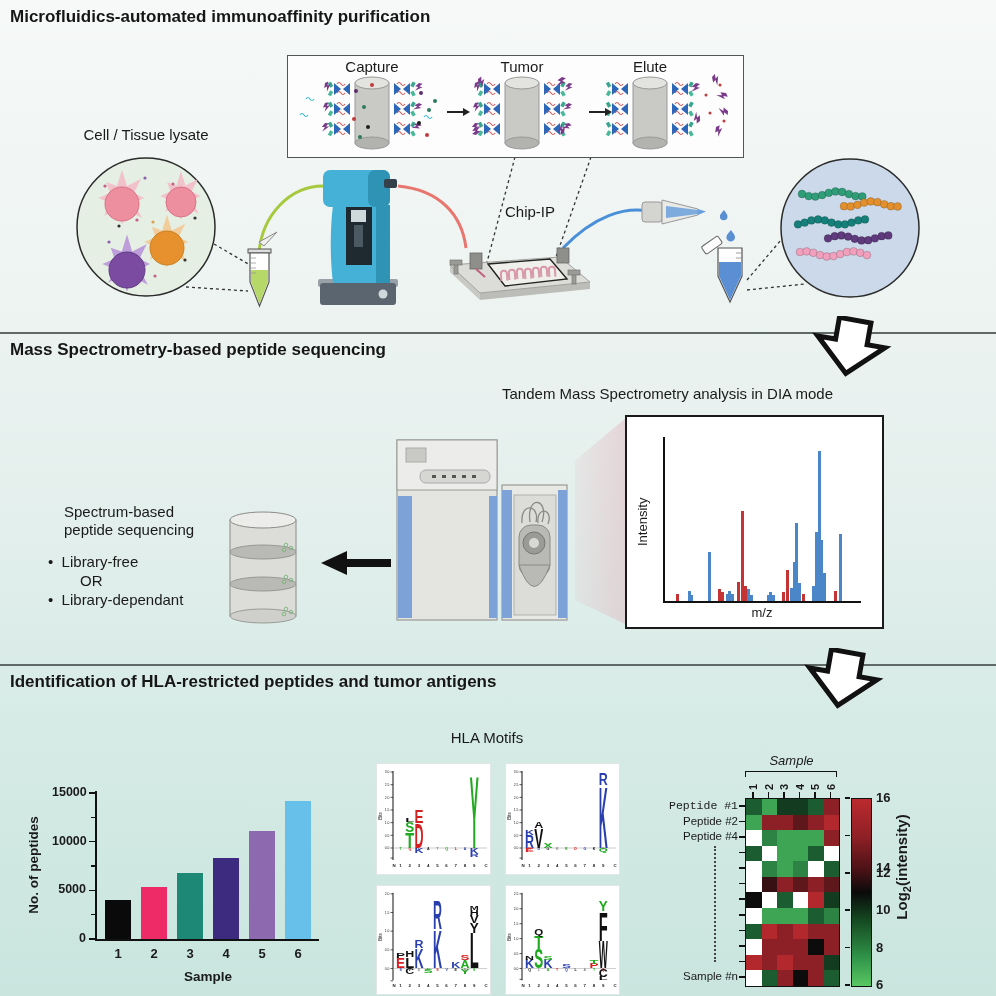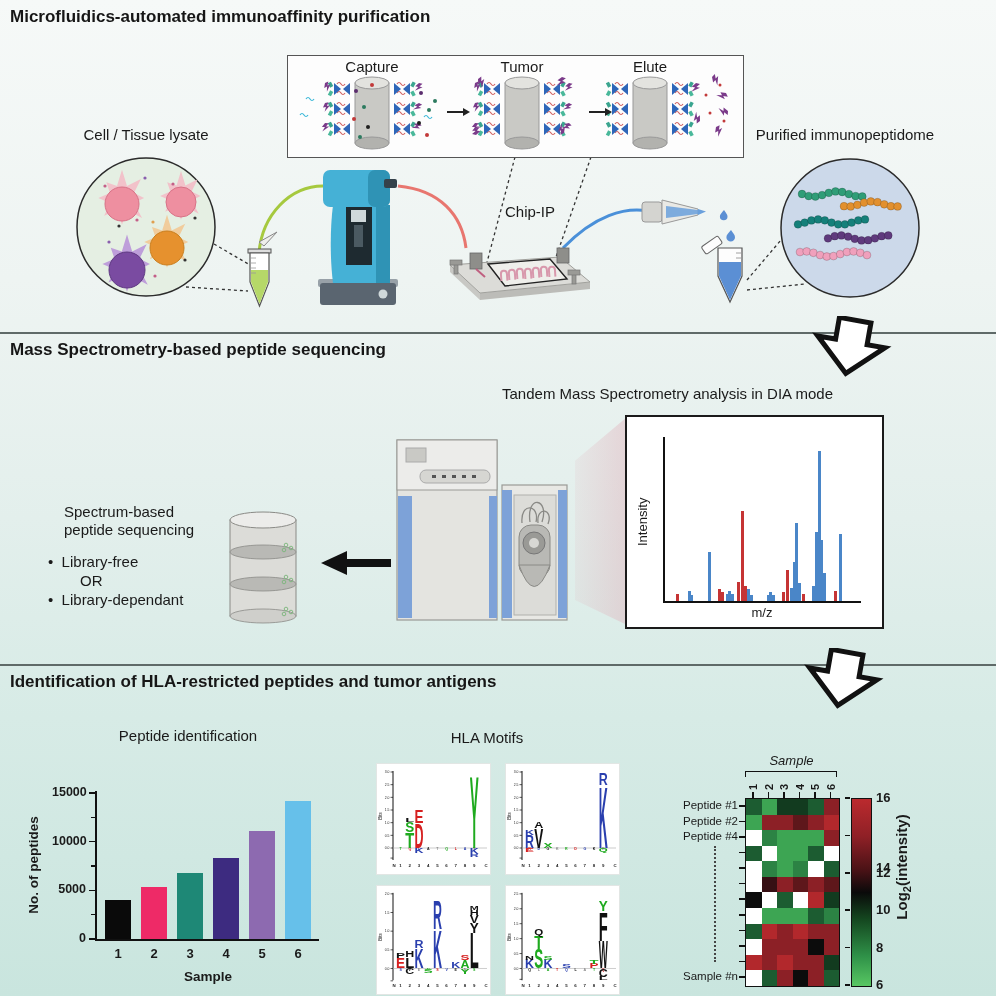--- a/index.html
+++ b/index.html
@@ -335,21 +335,20 @@
       <rect x="2" y="6" width="20" height="9" rx="2" fill="#fdfdfd" stroke="#666" stroke-width="1"></rect>
     </g>
     <path d="M18,16 H42 V44 L30,70 L18,44 Z" fill="#fdfdfd" stroke="#555" stroke-width="1.2"></path>
     <path d="M19,30 H41 V44 L30,68 L19,44 Z" fill="#5b8fd4"></path>
     <g stroke="#888" stroke-width="0.8">
       <line x1="36" y1="21" x2="41" y2="21"></line>
         <line x1="36" y1="26" x2="41" y2="26"></line>
     </g>
   </svg>
 
-  <div class="lbl" style="left:695px;top:126px;width:300px">Purified immunopeptidome</div>
   <svg id="purified-svg" class="abs" style="left:780px;top:158px" width="140" height="140">
       <circle cx="70" cy="70" r="69" fill="#ccd9ea" stroke="#2b2b2b" stroke-width="1.5"></circle>
       <circle cx="22" cy="36" r="3.9" fill="#2f9d77" stroke="rgba(0,0,0,0.25)" stroke-width="0.7"></circle>
       <circle cx="28.7" cy="38.03664996503146" r="3.9" fill="#2f9d77" stroke="rgba(0,0,0,0.25)" stroke-width="0.7"></circle>
       <circle cx="35.4" cy="38.53200384028331" r="3.9" fill="#2f9d77" stroke="rgba(0,0,0,0.25)" stroke-width="0.7"></circle>
       <circle cx="42.1" cy="37.111187688607956" r="3.9" fill="#2f9d77" stroke="rgba(0,0,0,0.25)" stroke-width="0.7"></circle>
       <circle cx="48.8" cy="34.849446847433384" r="3.9" fill="#2f9d77" stroke="rgba(0,0,0,0.25)" stroke-width="0.7"></circle>
       <circle cx="55.5" cy="33.45842169407075" r="3.9" fill="#2f9d77" stroke="rgba(0,0,0,0.25)" stroke-width="0.7"></circle>
       <circle cx="62.2" cy="33.99081233235443" r="3.9" fill="#2f9d77" stroke="rgba(0,0,0,0.25)" stroke-width="0.7"></circle>
       <circle cx="68.9" cy="36.04371614125931" r="3.9" fill="#2f9d77" stroke="rgba(0,0,0,0.25)" stroke-width="0.7"></circle>
@@ -509,21 +508,20 @@
   </div>
 
   <svg class="abs" style="left:797px;top:648px" width="95" height="64">
     <g transform="rotate(10 47 28)">
       <polygon points="30,4 62,4 62,26 80,26 46,58 12,26 30,26" fill="#ffffff" stroke="#111" stroke-width="5" stroke-linejoin="miter"></polygon>
     </g>
   </svg>
 
   <div class="h1" style="left:10px;top:672px">Identification of HLA-restricted peptides and tumor antigens</div>
 
-  <div id="pep-title">Peptide identification</div>
   <div id="pep-ylabel">No. of peptides</div>
   <div id="pep-chart">
     <div class="yax"></div>
     <div class="xax"></div>
     <div id="pep-xlabel">Sample</div>
   <div class="bc-tick" style="left: 31px; top: 155.25px; width: 6px; height: 1.5px;"></div>
       <div class="bc-ticklab" style="left: -6px; top: 148px;">0</div>
       <div class="bc-tick" style="left: 31px; top: 106.583px; width: 6px; height: 1.5px;"></div>
       <div class="bc-ticklab" style="left: -6px; top: 99.3333px;">5000</div>
       <div class="bc-tick" style="left: 31px; top: 57.9167px; width: 6px; height: 1.5px;"></div>
@@ -833,21 +831,21 @@
       <div style="background: rgb(140, 32, 38);"></div>
       <div style="background: rgb(18, 59, 31);"></div>
       <div style="background: rgb(255, 255, 255);"></div>
       <div style="background: rgb(28, 92, 49);"></div>
       <div style="background: rgb(140, 32, 38);"></div>
       <div style="background: rgb(12, 12, 12);"></div>
       <div style="background: rgb(140, 32, 38);"></div>
       <div style="background: rgb(28, 92, 49);"></div>
     </div>
   <div id="hm-rowlabels">
-      <div class="rowlab" style="top: 799px; position: absolute;">Peptide #1</div>
+      <div class="rowlab" style="top: 799px; position: absolute; font-family: Liberation Mono, monospace;">Peptide #1</div>
       <div class="rowlab" style="top: 814.58px; position: absolute;">Peptide #2</div>
       <div class="rowlab" style="top: 830.16px; position: absolute;">Peptide #4</div>
       <div class="rowlab" style="top: 970.38px; position: absolute;">Sample #n</div>
     </div>
   <div id="hm-ticks">
       <div class="hmtick" style="left: 739px; top: 805px; width: 6px; height: 1.5px; position: absolute;"></div>
       <div class="hmtick" style="left: 739px; top: 820.58px; width: 6px; height: 1.5px; position: absolute;"></div>
       <div class="hmtick" style="left: 739px; top: 836.16px; width: 6px; height: 1.5px; position: absolute;"></div>
       <div class="hmtick" style="left: 739px; top: 851.74px; width: 6px; height: 1.5px; position: absolute;"></div>
       <div class="hmtick" style="left: 739px; top: 867.32px; width: 6px; height: 1.5px; position: absolute;"></div>

